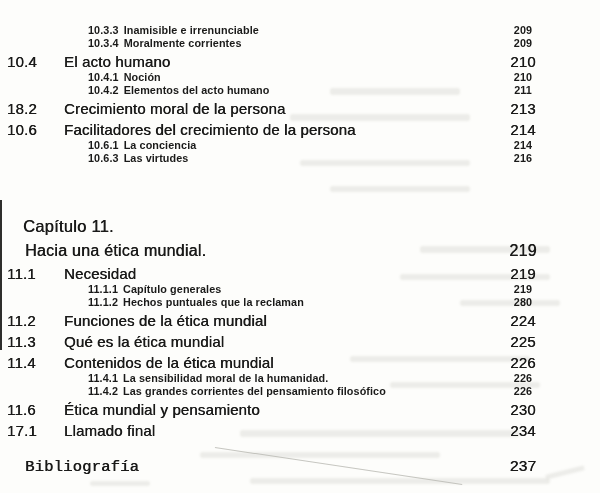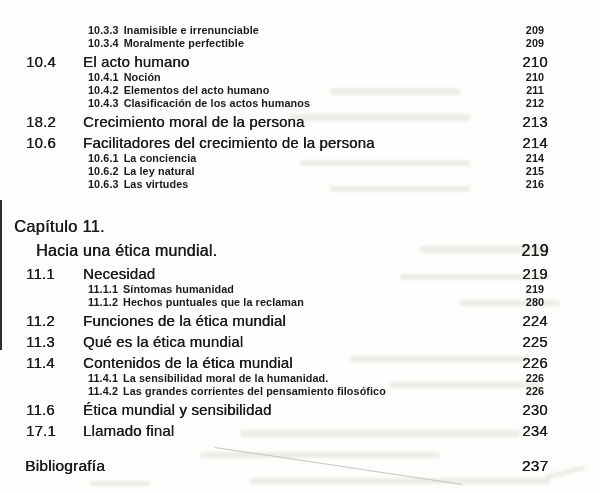--- a/index.html
+++ b/index.html
@@ -3,50 +3,49 @@
 <meta charset="utf-8">
 <style>
   html,body{margin:0;padding:0;}
   body{
     width:600px;height:493px;overflow:hidden;position:relative;
     background:#fdfdfb;color:#1a1a19;
     font-family:"Liberation Sans",sans-serif;
     -webkit-font-smoothing:antialiased;
   }
   .scan-page{position:absolute;inset:0;}
-  .block{position:absolute;left:0;right:4px;}
+  .block{position:absolute;left:0;right:16px;}
   #block1{top:24px;}
   #block2{top:214px;}
   #biblio-block{top:456px;}
   .row{position:relative;white-space:nowrap;}
   .row.main{
     font-size:15px;line-height:19px;margin-top:2px;letter-spacing:.15px;
     text-shadow:.35px 0 0 currentColor;
   }
   .row.sub{
     font-size:10.8px;line-height:13px;font-weight:bold;letter-spacing:.1px;
   }
-  .main .num{display:inline-block;margin-left:26px;width:57px;}
+  .main .num{display:inline-block;margin-left:7px;width:57px;}
   .sub .num{margin-left:88px;margin-right:5px;}
   .page-num{position:absolute;right:35px;top:0;width:52px;text-align:center;}
   .chapter-label{
-    margin-left:14px;font-size:16.5px;line-height:24px;letter-spacing:.25px;
+    margin-left:23px;font-size:16.5px;line-height:24px;letter-spacing:.25px;
     text-shadow:.4px 0 0 currentColor;
   }
   .row.chapter-title{
     font-size:16px;line-height:22px;margin-top:2px;letter-spacing:.25px;
     text-shadow:.4px 0 0 currentColor;
-    padding-left:11px;
   }
   .chapter-title .title-text{margin-left:25px;}
   .row.biblio{
     font-size:15.5px;line-height:20px;letter-spacing:.2px;
     text-shadow:.4px 0 0 currentColor;
   }
-  .biblio .title-text{margin-left:25px;}
+  .biblio .title-text{margin-left:25px;font-family:Liberation Mono, monospace;}
   
   .ghost{
     position:absolute;background:#d2d2cc;opacity:.38;border-radius:2px;
     filter:blur(1.2px);
   }
   .crease{
     position:absolute;height:1px;background:#b8b8b2;opacity:.8;
     transform-origin:left top;
   }
   .edge-line{
@@ -75,75 +74,67 @@
   <div class="ghost" style="left:545px;top:470px;width:40px;height:5px;transform:rotate(-14deg);"></div>
   <div class="crease" style="left:215px;top:447px;width:250px;transform:rotate(8.5deg);"></div>
   <div class="edge-line"></div>
 
   <div class="block" id="block1">
     <div class="row sub">
       <span class="num">10.3.3</span><span class="title">Inamisible e irrenunciable</span>
       <span class="page-num">209</span>
     </div>
     <div class="row sub">
-      <span class="num">10.3.4</span><span class="title">Moralmente perfectible</span>
+      <span class="num">10.3.4</span><span class="title">Moralmente corrientes</span>
       <span class="page-num">209</span>
     </div>
     <div class="row main">
       <span class="num">10.4</span><span class="title">El acto humano</span>
       <span class="page-num">210</span>
     </div>
     <div class="row sub">
       <span class="num">10.4.1</span><span class="title">Noción</span>
       <span class="page-num">210</span>
     </div>
     <div class="row sub">
       <span class="num">10.4.2</span><span class="title">Elementos del acto humano</span>
       <span class="page-num">211</span>
     </div>
-    <div class="row sub">
-      <span class="num">10.4.3</span><span class="title">Clasificación de los actos humanos</span>
-      <span class="page-num">212</span>
-    </div>
     <div class="row main">
       <span class="num">18.2</span><span class="title">Crecimiento moral de la persona</span>
       <span class="page-num">213</span>
     </div>
     <div class="row main">
       <span class="num">10.6</span><span class="title">Facilitadores del crecimiento de la persona</span>
       <span class="page-num">214</span>
     </div>
     <div class="row sub">
       <span class="num">10.6.1</span><span class="title">La conciencia</span>
       <span class="page-num">214</span>
-    </div>
-    <div class="row sub">
-      <span class="num">10.6.2</span><span class="title">La ley natural</span>
-      <span class="page-num">215</span>
     </div>
     <div class="row sub">
       <span class="num">10.6.3</span><span class="title">Las virtudes</span>
       <span class="page-num">216</span>
     </div>
   </div>
 
   <div class="block" id="block2">
     <div class="chapter-label">
       <span>Capítulo 11.</span>
     </div>
     <div class="row chapter-title">
       <span class="title-text">Hacia una ética mundial.</span>
       <span class="page-num">219</span>
     </div>
     <div class="row main">
       <span class="num">11.1</span><span class="title">Necesidad</span>
       <span class="page-num">219</span>
     </div>
     <div class="row sub">
-      <span class="num">11.1.1</span><span class="title">Síntomas humanidad</span>
+      <span class="num">11.1.1</span><span class="title">Capítulo generales</span>
       <span class="page-num">219</span>
     </div>
     <div class="row sub">
       <span class="num">11.1.2</span><span class="title">Hechos puntuales que la reclaman</span>
       <span class="page-num">280</span>
     </div>
     <div class="row main">
       <span class="num">11.2</span><span class="title">Funciones de la ética mundial</span>
       <span class="page-num">224</span>
     </div>
@@ -157,21 +148,21 @@
     </div>
     <div class="row sub">
       <span class="num">11.4.1</span><span class="title">La sensibilidad moral de la humanidad.</span>
       <span class="page-num">226</span>
     </div>
     <div class="row sub">
       <span class="num">11.4.2</span><span class="title">Las grandes corrientes del pensamiento filosófico</span>
       <span class="page-num">226</span>
     </div>
     <div class="row main">
-      <span class="num">11.6</span><span class="title">Ética mundial y sensibilidad</span>
+      <span class="num">11.6</span><span class="title">Ética mundial y pensamiento</span>
       <span class="page-num">230</span>
     </div>
     <div class="row main">
       <span class="num">17.1</span><span class="title">Llamado final</span>
       <span class="page-num">234</span>
     </div>
   </div>
 
   <div class="block" id="biblio-block">
     <div class="row biblio">

